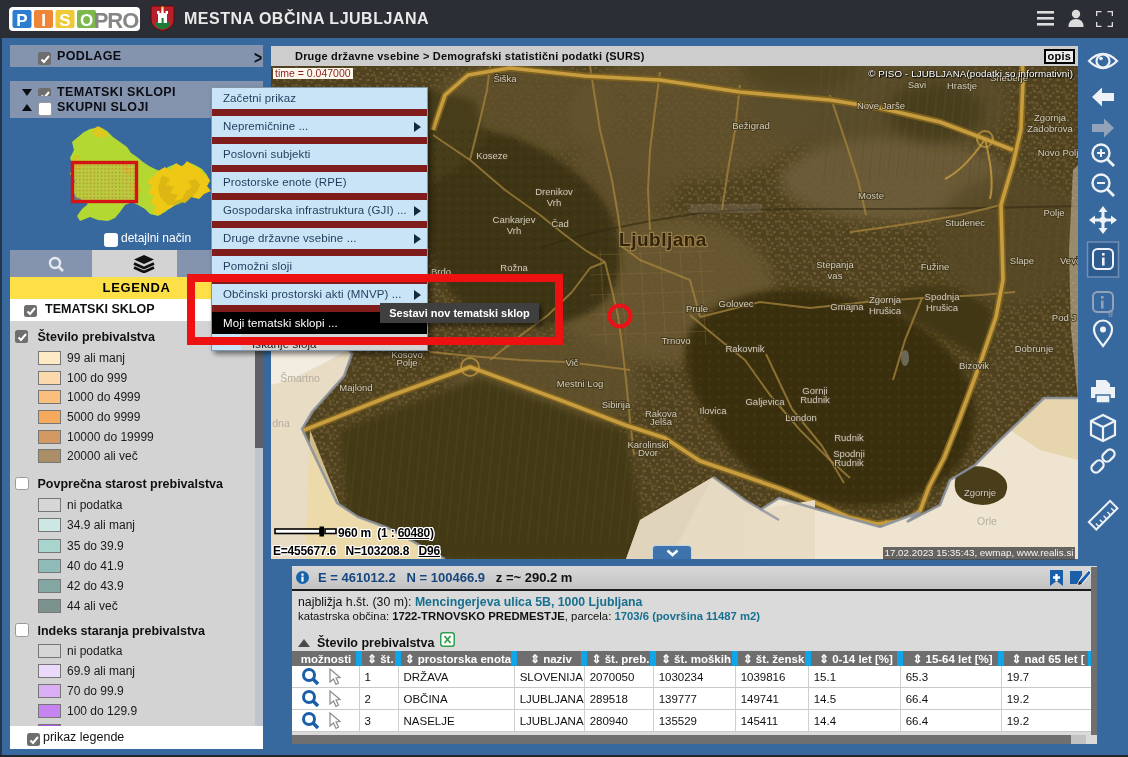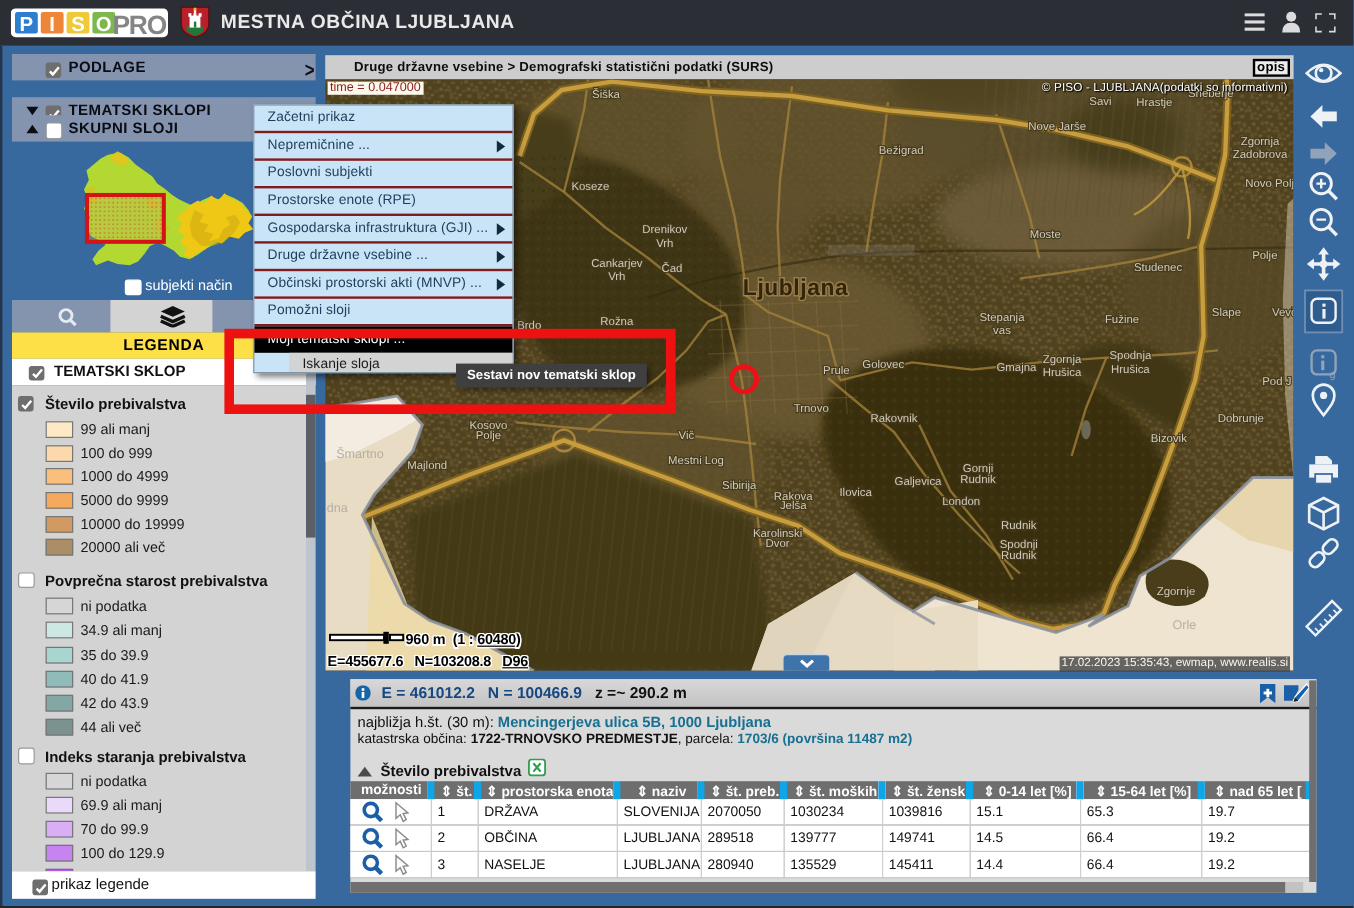--- a/index.html
+++ b/index.html
@@ -48,21 +48,21 @@
 #datebar{left:883px;top:547px;width:192px;height:12.5px;background:rgba(72,72,72,0.82);
 color:#f4f4f4;font-size:9.8px;line-height:12.5px;text-align:center;white-space:nowrap;}
 #coltab{left:652px;top:545px;width:40px;height:14px;background:#3e74ab;border:1px solid #c3d4e4;
 border-bottom:none;border-radius:4px 4px 0 0;box-sizing:border-box;}
 .halo{text-shadow:-1px -1px 0 #fff,1px -1px 0 #fff,-1px 1px 0 #fff,1px 1px 0 #fff,0 1px 0 #fff,0 -1px 0 #fff,1px 0 0 #fff,-1px 0 0 #fff;}
 #scaletxt{left:338px;top:526px;color:#000;font-weight:bold;font-size:12px;letter-spacing:-0.2px;}
 #coordtxt{left:273px;top:544px;color:#000;font-weight:bold;font-size:12px;letter-spacing:-0.2px;}
 
 #menu{left:211px;top:87px;width:217px;background:#c9e4f7;border:1px solid #7f97a8;
 box-shadow:3px 3px 5px rgba(0,0,0,0.5);box-sizing:border-box;font-size:11.5px;color:#1d3d5a;}
-.mi{position:relative;height:21px;line-height:21px;padding-left:11px;border-bottom:2px solid #7f1d1d;letter-spacing:0.1px;}
+.mi{position:relative;height:21px;line-height:21px;padding-left:11px;border-bottom:7px solid #7f1d1d;letter-spacing:0.1px;}
 .mi .arr{position:absolute;right:6px;top:5.5px;width:0;height:0;border-top:5px solid transparent;
 border-bottom:5px solid transparent;border-left:7px solid #13293c;}
 .mi.peach{background:#fbd9c4;}
 .mi.black{background:#000;color:#fff;border-bottom:none;height:22px;line-height:22px;}
 .mi.gray{background:#d3d3d3;color:#1a1a1a;border-bottom:none;height:16px;line-height:20px;margin-left:29px;}
 #tooltip{left:380px;top:303px;width:159px;height:20px;background:#3f3f3f;color:#fff;
 font-weight:bold;font-size:11px;line-height:20px;text-align:center;white-space:nowrap;box-shadow:3px 3px 4px rgba(0,0,0,0.45);}
 #redrect{left:187px;top:274px;width:376px;height:71px;border:8px solid #ee1111;box-sizing:border-box;}
 
 #panel{left:272px;top:566px;width:805px;height:178px;background:#dadada;margin-left:20px;}
@@ -159,21 +159,21 @@
     144,79 138,76 142,69 137,65 142,60 146,57 Z" fill="#eec814"></path>
   <path d="M152,58 160,62 156,68 164,70 160,76 168,78 164,84 172,82 176,74 182,70 178,64 186,62 190,68 186,76 178,84 168,88 158,88 150,80 148,70 Z" fill="#c5a211" opacity="0.45"></path>
   <path d="M82,13 88,9 94,13 98,18 92,21 85,19 Z" fill="#e3c51c" opacity="0.9"></path>
   <path d="M63,40 70,38 67,45 73,47 69,53 64,52 Z" fill="#d9c11e" opacity="0.9"></path>
   <path d="M112,45 120,43 117,50 124,52 120,58 113,56 Z" fill="#d9c11e" opacity="0.8"></path>
   <path d="M120,66 128,64 125,70 132,72 128,78 121,76 Z" fill="#d9c11e" opacity="0.7"></path>
   <rect x="62.5" y="45.5" width="64" height="39" fill="rgba(205,170,95,0.30)"></rect>
   <rect x="62.5" y="45.5" width="64" height="39" fill="url(#rdots)" stroke="#d41414" stroke-width="3.4"></rect>
 </svg>
 <div class="abs" style="left:104px;top:232.5px"><span class="cbx w" style="background:#fff;border-color:#fff"></span></div>
-<div class="abs" style="left:121px;top:231px;color:#fff;font-size:12px">subjekti način</div>
+<div class="abs" style="left:121px;top:231px;color:#fff;font-size:12px">detajlni način</div>
 
 <div class="abs" id="tabs">
   <div id="tab2"></div>
   <svg class="abs" style="left:38px;top:6px" width="17" height="16" viewBox="0 0 17 16">
     <circle cx="7" cy="7" r="5" fill="none" stroke="#e6eaf0" stroke-width="2.4"></circle>
     <path d="M10.5 10.5 L15 15" stroke="#e6eaf0" stroke-width="2.6"></path>
   </svg>
   <svg class="abs" style="left:123px;top:5px" width="22" height="18" viewBox="0 0 22 18">
     <path d="M11 0 L21 4.5 11 9 1 4.5 Z" fill="#111"></path>
     <path d="M1 8.5 L11 13 21 8.5" fill="none" stroke="#111" stroke-width="2.8"></path>
@@ -586,21 +586,21 @@
     </div>
 </div>
 
 <div class="abs" id="menu">
   <div class="mi">Začetni prikaz</div>
   <div class="mi">Nepremičnine ...<span class="arr"></span></div>
   <div class="mi">Poslovni subjekti</div>
   <div class="mi">Prostorske enote (RPE)</div>
   <div class="mi">Gospodarska infrastruktura (GJI) ...<span class="arr"></span></div>
   <div class="mi">Druge državne vsebine ...<span class="arr"></span></div>
+  <div class="mi">Pomožni sloji</div>
   <div class="mi">Občinski prostorski akti (MNVP) ...<span class="arr"></span></div>
-  <div class="mi">Pomožni sloji</div>
   <div class="mi black">Moji tematski sklopi ...</div>
   <div class="mi gray">Iskanje sloja</div>
 </div>
 <div class="abs" id="tooltip">Sestavi nov tematski sklop</div>
 <div class="abs" id="redrect"></div>
 <div class="abs" id="leftstrip"></div>
 <div class="abs" id="bottomstrip"></div>
 
 </body></html>

